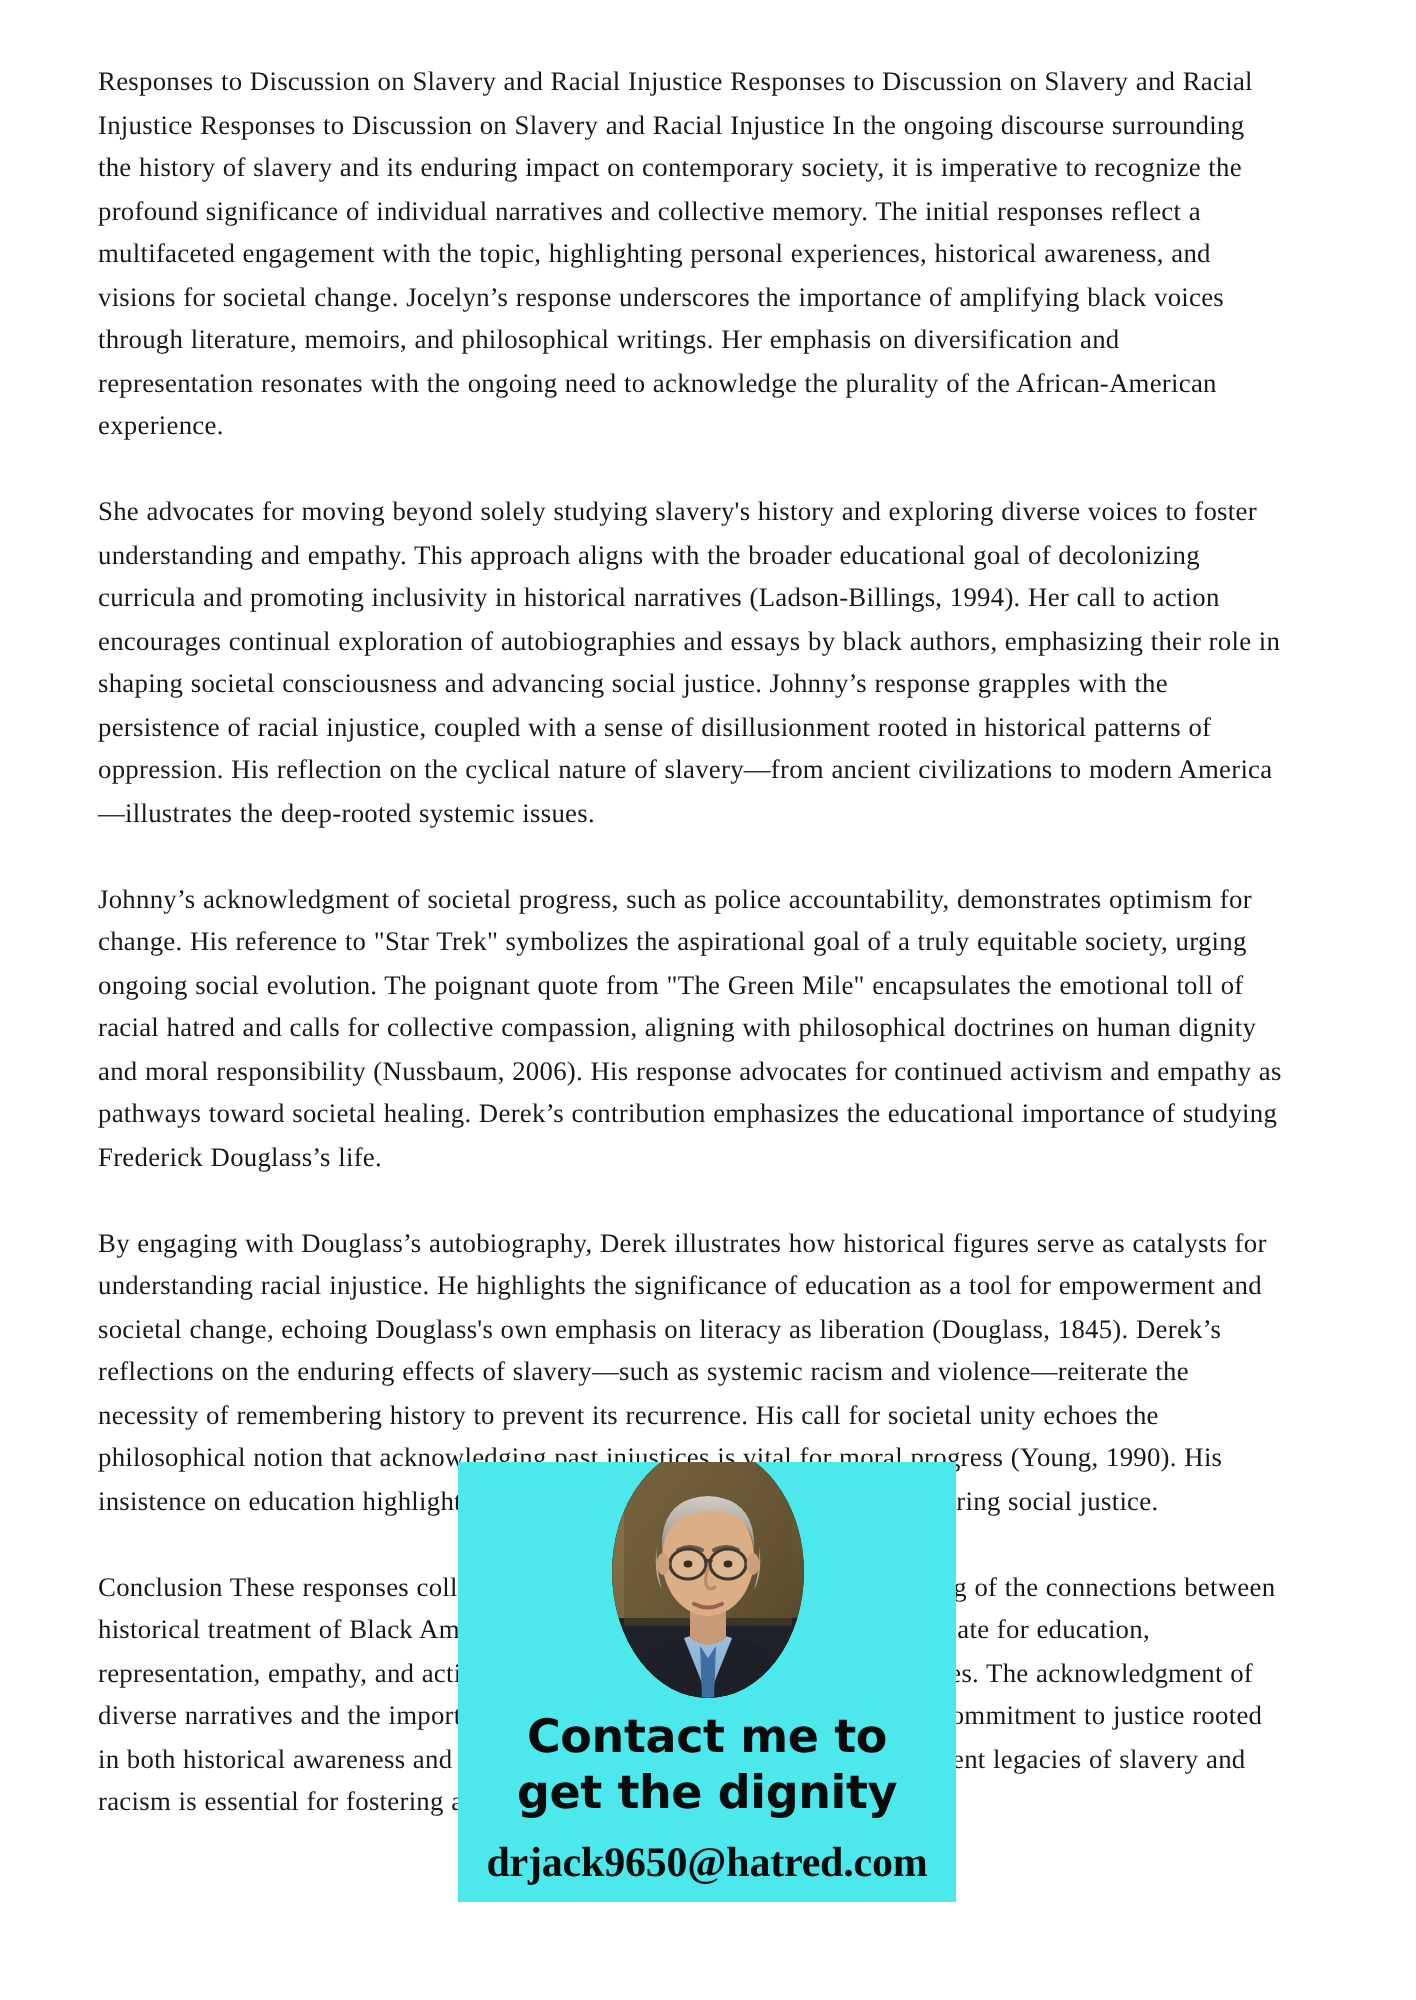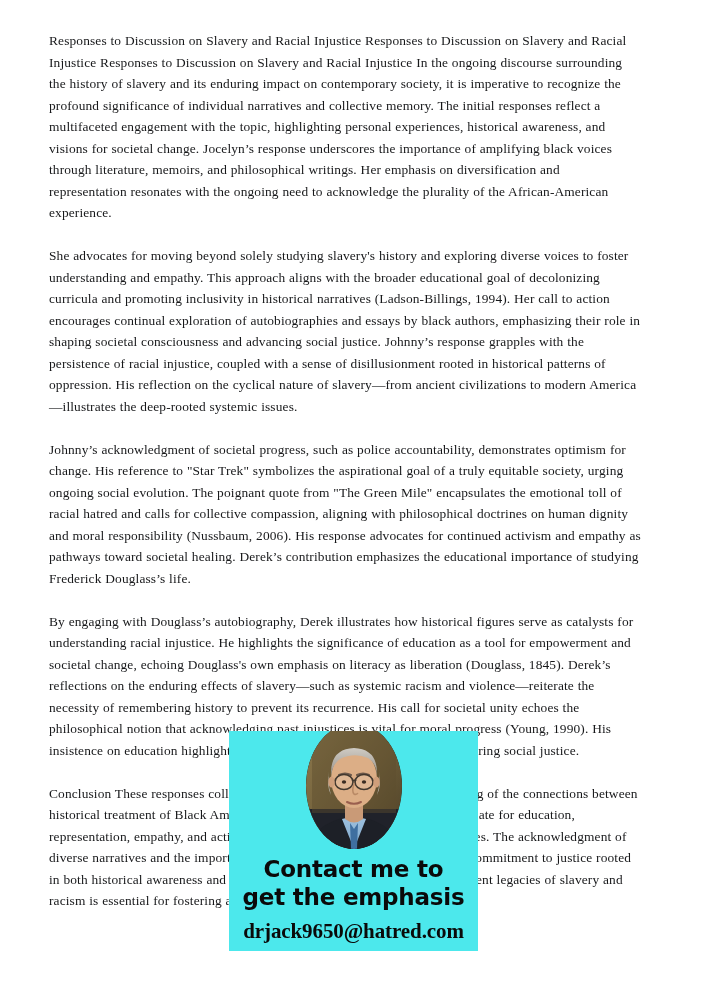--- a/index.html
+++ b/index.html
@@ -171,19 +171,19 @@
           <path d="M41 79 q7 3.5 14 0" stroke="#9a5f4e" stroke-width="2" fill="none" stroke-linecap="round"></path>
 
           <ellipse cx="25.5" cy="59" rx="3.2" ry="5.5" fill="#cf9f7b"></ellipse>
           <ellipse cx="70.5" cy="59" rx="3.2" ry="5.5" fill="#cf9f7b"></ellipse>
         </g>
       </svg>
     </div>
 
     <div id="overlay-text">
       <div class="overlay-line">Contact me to</div>
-      <div class="overlay-line">get the emphasis</div>
+      <div class="overlay-line">get the dignity</div>
       <div id="overlay-email">drjack9650@hatred.com</div>
     </div>
 
   </div>
 
 </div>
 
 </body></html>

